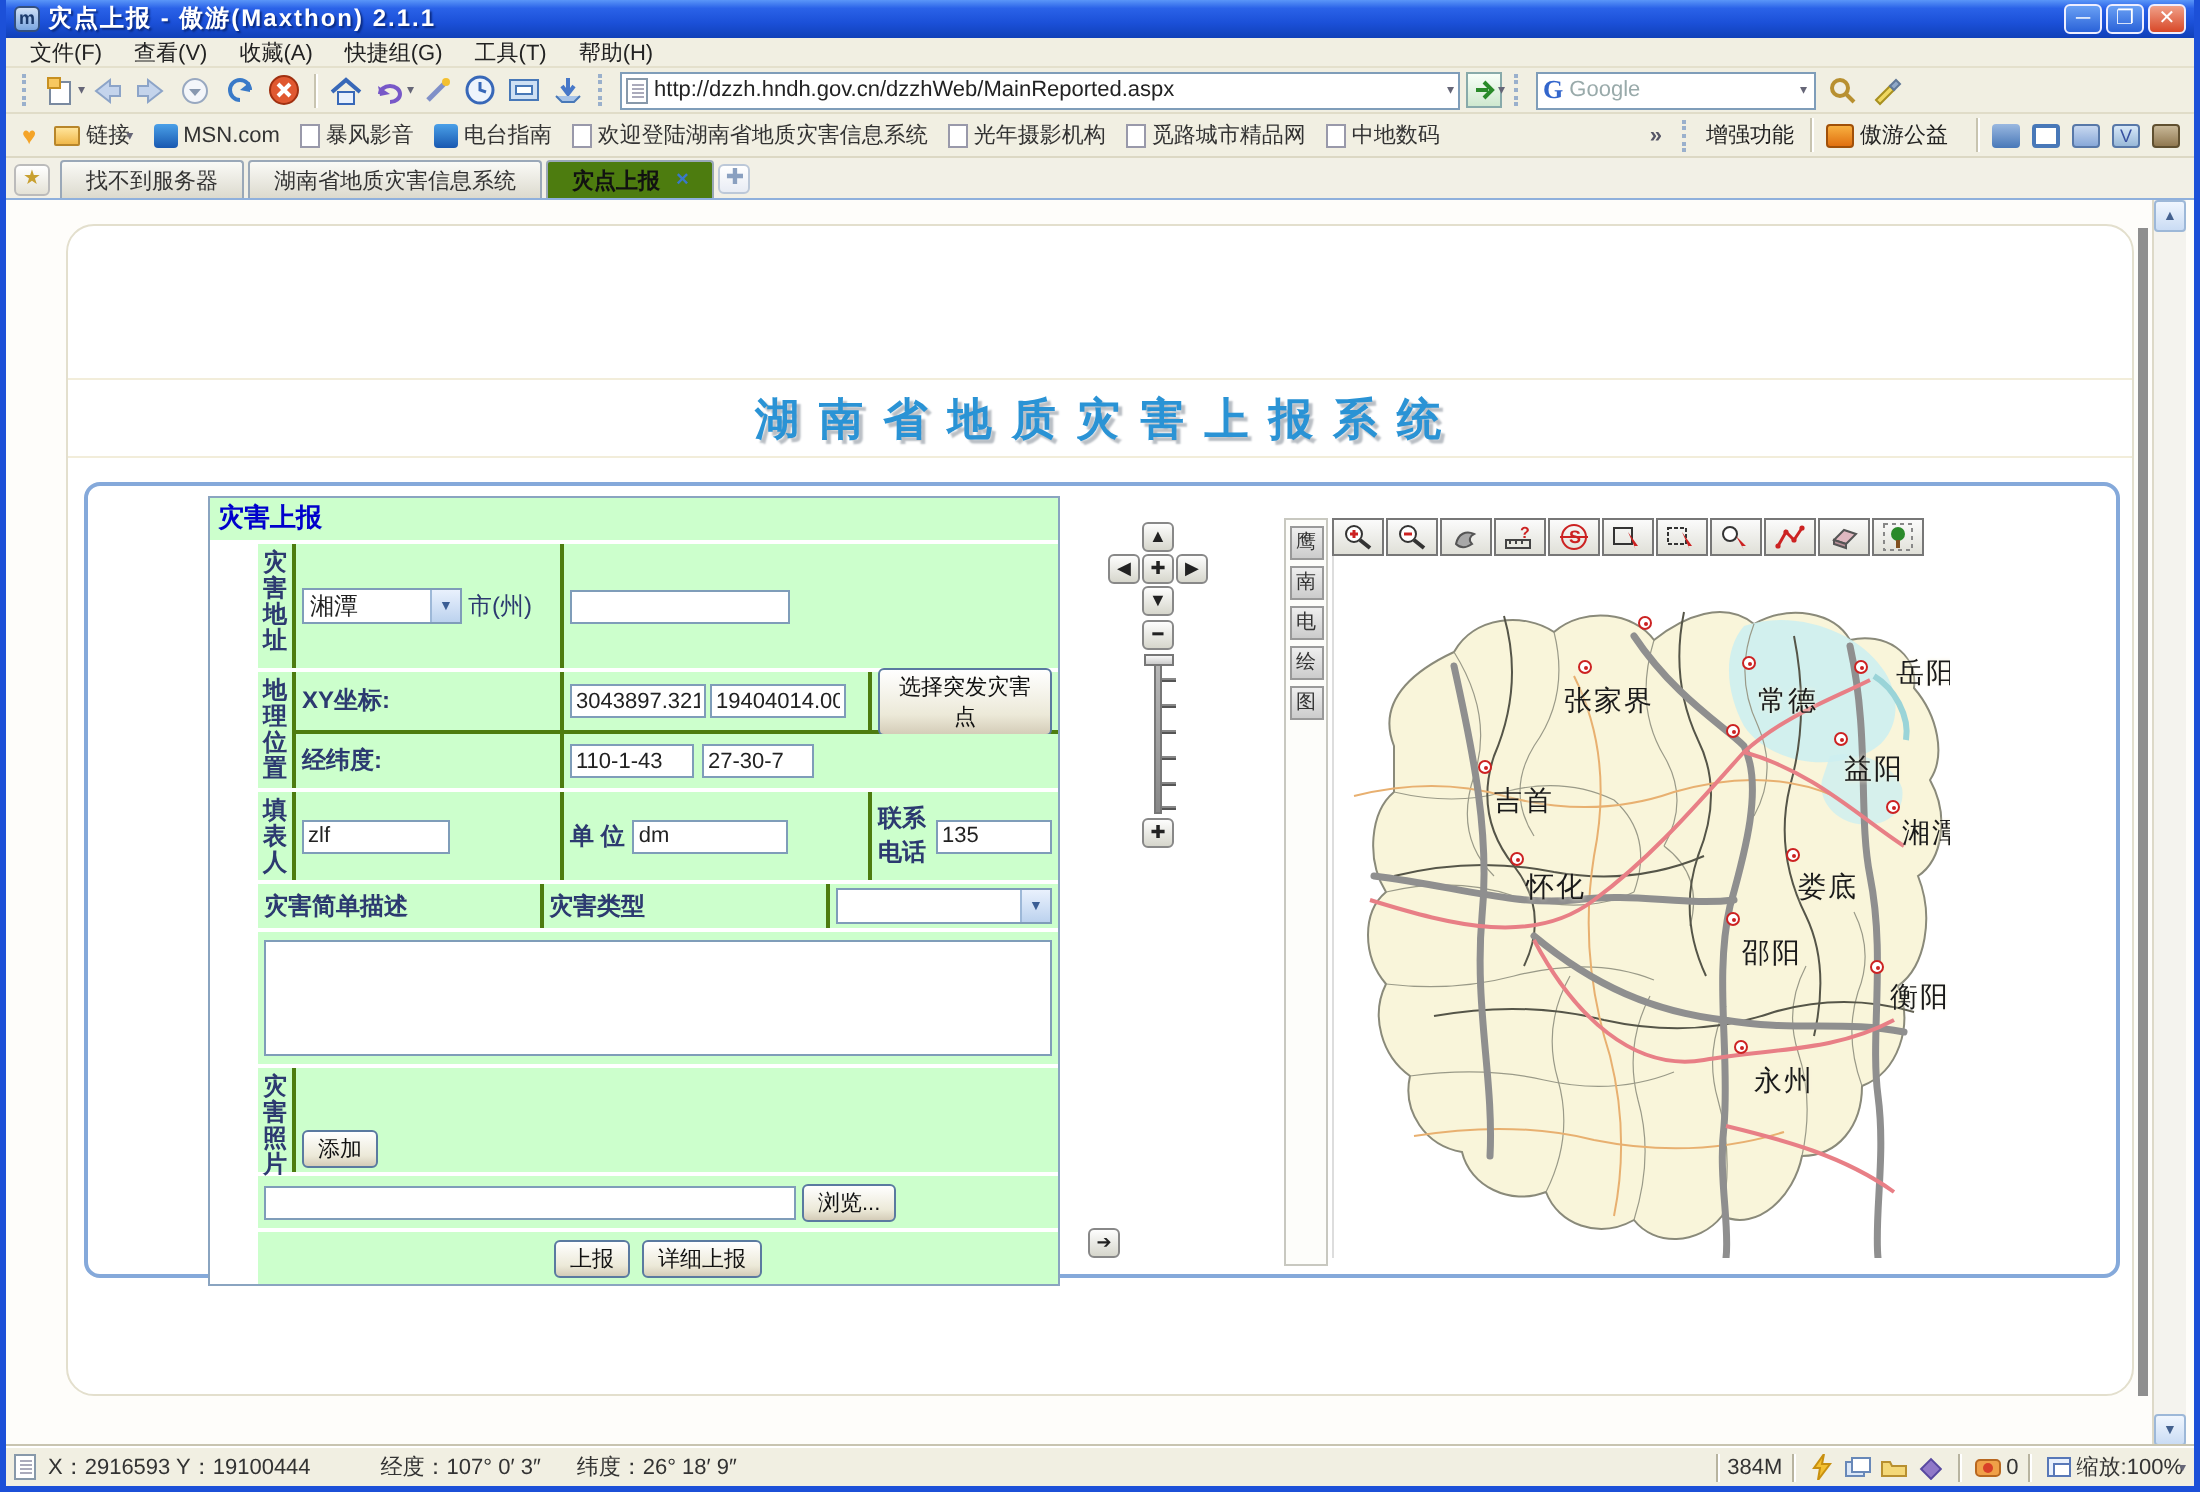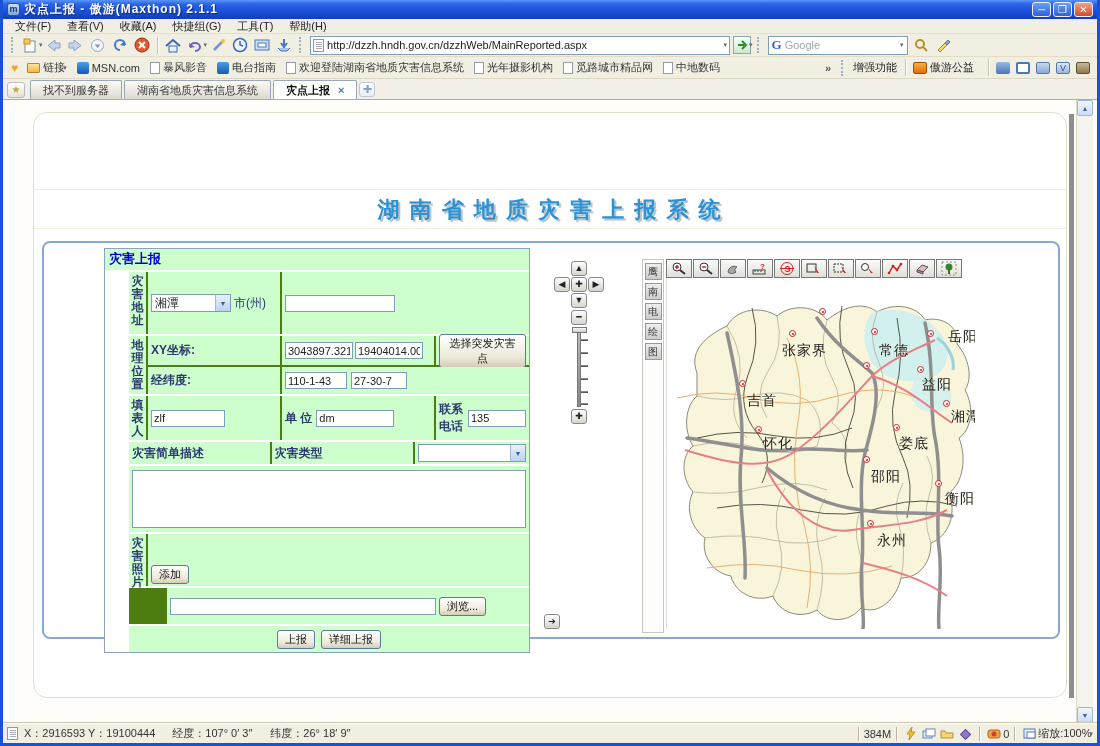--- a/index.html
+++ b/index.html
@@ -42,21 +42,21 @@
   .folder { width:13px; height:10px; background:linear-gradient(#ffe49a,#f0b84a); border:1px solid #b8862a; border-radius:1px; margin-right:3px; }
   .ic-page { width:10px; height:12px; background:#fff; border:1px solid #99a; flex:none; }
   .ic-m { width:12px; height:12px; background:linear-gradient(#4aa0e8,#1858b0); border-radius:2px; color:#fff; font-size:9px; font-weight:bold; text-align:center; line-height:12px; flex:none; }
   .bm-right { margin-left:auto; display:flex; align-items:center; }
   .sicon { width:14px; height:12px; border-radius:2px; margin:0 3px; }
 
   
   .tabbar { height:21px; background:#f2f0e6; display:flex; align-items:flex-end; padding:2px 4px 0 4px; border-bottom:1px solid #8fb0dc; }
   .star-btn { width:18px; height:16px; border:1px solid #bbb; border-radius:3px; background:linear-gradient(#fff,#e4e2d6); color:#c8a030; font-size:10px; text-align:center; line-height:14px; margin-right:5px; margin-bottom:1px; }
   .tab { height:19px; border:1px solid #9aa8b8; border-bottom:0; background:linear-gradient(#fafaf6,#dcdace); padding:0 12px; display:flex; align-items:center; font-size:11px; color:#333; border-radius:2px 2px 0 0; margin-right:2px; }
-  .tab.active { background:#ffffff; font-weight:bold; color:#111; }
+  .tab.active { background:#4d7c0f; font-weight:bold; color:#111; }
   .tab .tab-close { display:none; margin-left:8px; color:#3a78c8; font-weight:bold; font-size:11px; }
   .tab.active .tab-close { display:inline; }
   .tab-close::before { content:"×"; }
   .newtab-btn { width:16px; height:15px; border:1px solid #bcc8d8; border-radius:3px; background:linear-gradient(#fff,#e8ecf4); color:#8aa0c0; font-size:11px; line-height:13px; text-align:center; margin-bottom:2px; }
 
   
   .content { position:absolute; left:0; right:0; top:100px; bottom:20px; background:#fefdfa; overflow:hidden; }
   .pagecanvas { position:absolute; inset:0; }
   .container { position:absolute; left:30px; top:12px; width:1034px; height:586px; background:#fff; border:1px solid #e3dfcd; border-radius:14px; }
   .pagetitle { position:absolute; left:0; right:0; top:76px; height:40px; background:#fff; border-top:1px solid #f2edda; border-bottom:1px solid #f2edda; text-align:center; font-size:22px; font-weight:bold; letter-spacing:2px; color:#2a93d5; text-shadow:2px 2px 1px #b9bec4; line-height:40px; }
@@ -404,21 +404,21 @@
                 </div>
             </div>
 
             <div class="frow" style="height:52px;">
               <div class="vlab">灾害照片</div>
               <div class="fcell flex1" style="align-items:flex-end;">
                   <button class="xpbtn">添加</button>
                 </div>
             </div>
 
-            <div class="frow" style="height:36px;padding-left:38px;">
+            <div class="frow" style="height:26px;">
               <div class="fcell flex1">
                 <input class="fin" style="width: 266px;" value="">
                 <button class="xpbtn" style="margin-left:3px;">浏览...</button>
               </div>
             </div>
 
             <div class="frow" style="height:26px;">
               <div class="fcell flex1" style="justify-content:center;">
                 <button class="xpbtn">上报</button>
                 <button class="xpbtn" style="margin-left:6px;">详细上报</button>
@@ -620,21 +620,21 @@
 
     <div class="scrollbar">
       <span class="sbtn" style="top:0;">▲</span>
       <span class="sbtn" style="bottom:0;">▼</span>
     </div>
   </div>
 
   <div class="statusbar">
     <span class="pageicon"></span>
     <span style="margin-left:3px;">X：2916593 Y：19100444</span>
-    <span style="margin-left:17px;">经度：107° 0′ 3″</span>
+    <span style="margin-left:35px;">经度：107° 0′ 3″</span>
     <span style="margin-left:18px;">纬度：26° 18′ 9″</span>
     <span class="st-right">
       <span class="st-sep"></span>
       <span>384M</span>
       <span class="st-sep"></span>
       <span class="st-ic">
           <svg width="10" height="13">
             <path d="M6 0 L1 7 L4 7 L3 13 L9 5 L5 5 Z" fill="#f4c030" stroke="#c89010"></path>
           </svg>
         </span>

